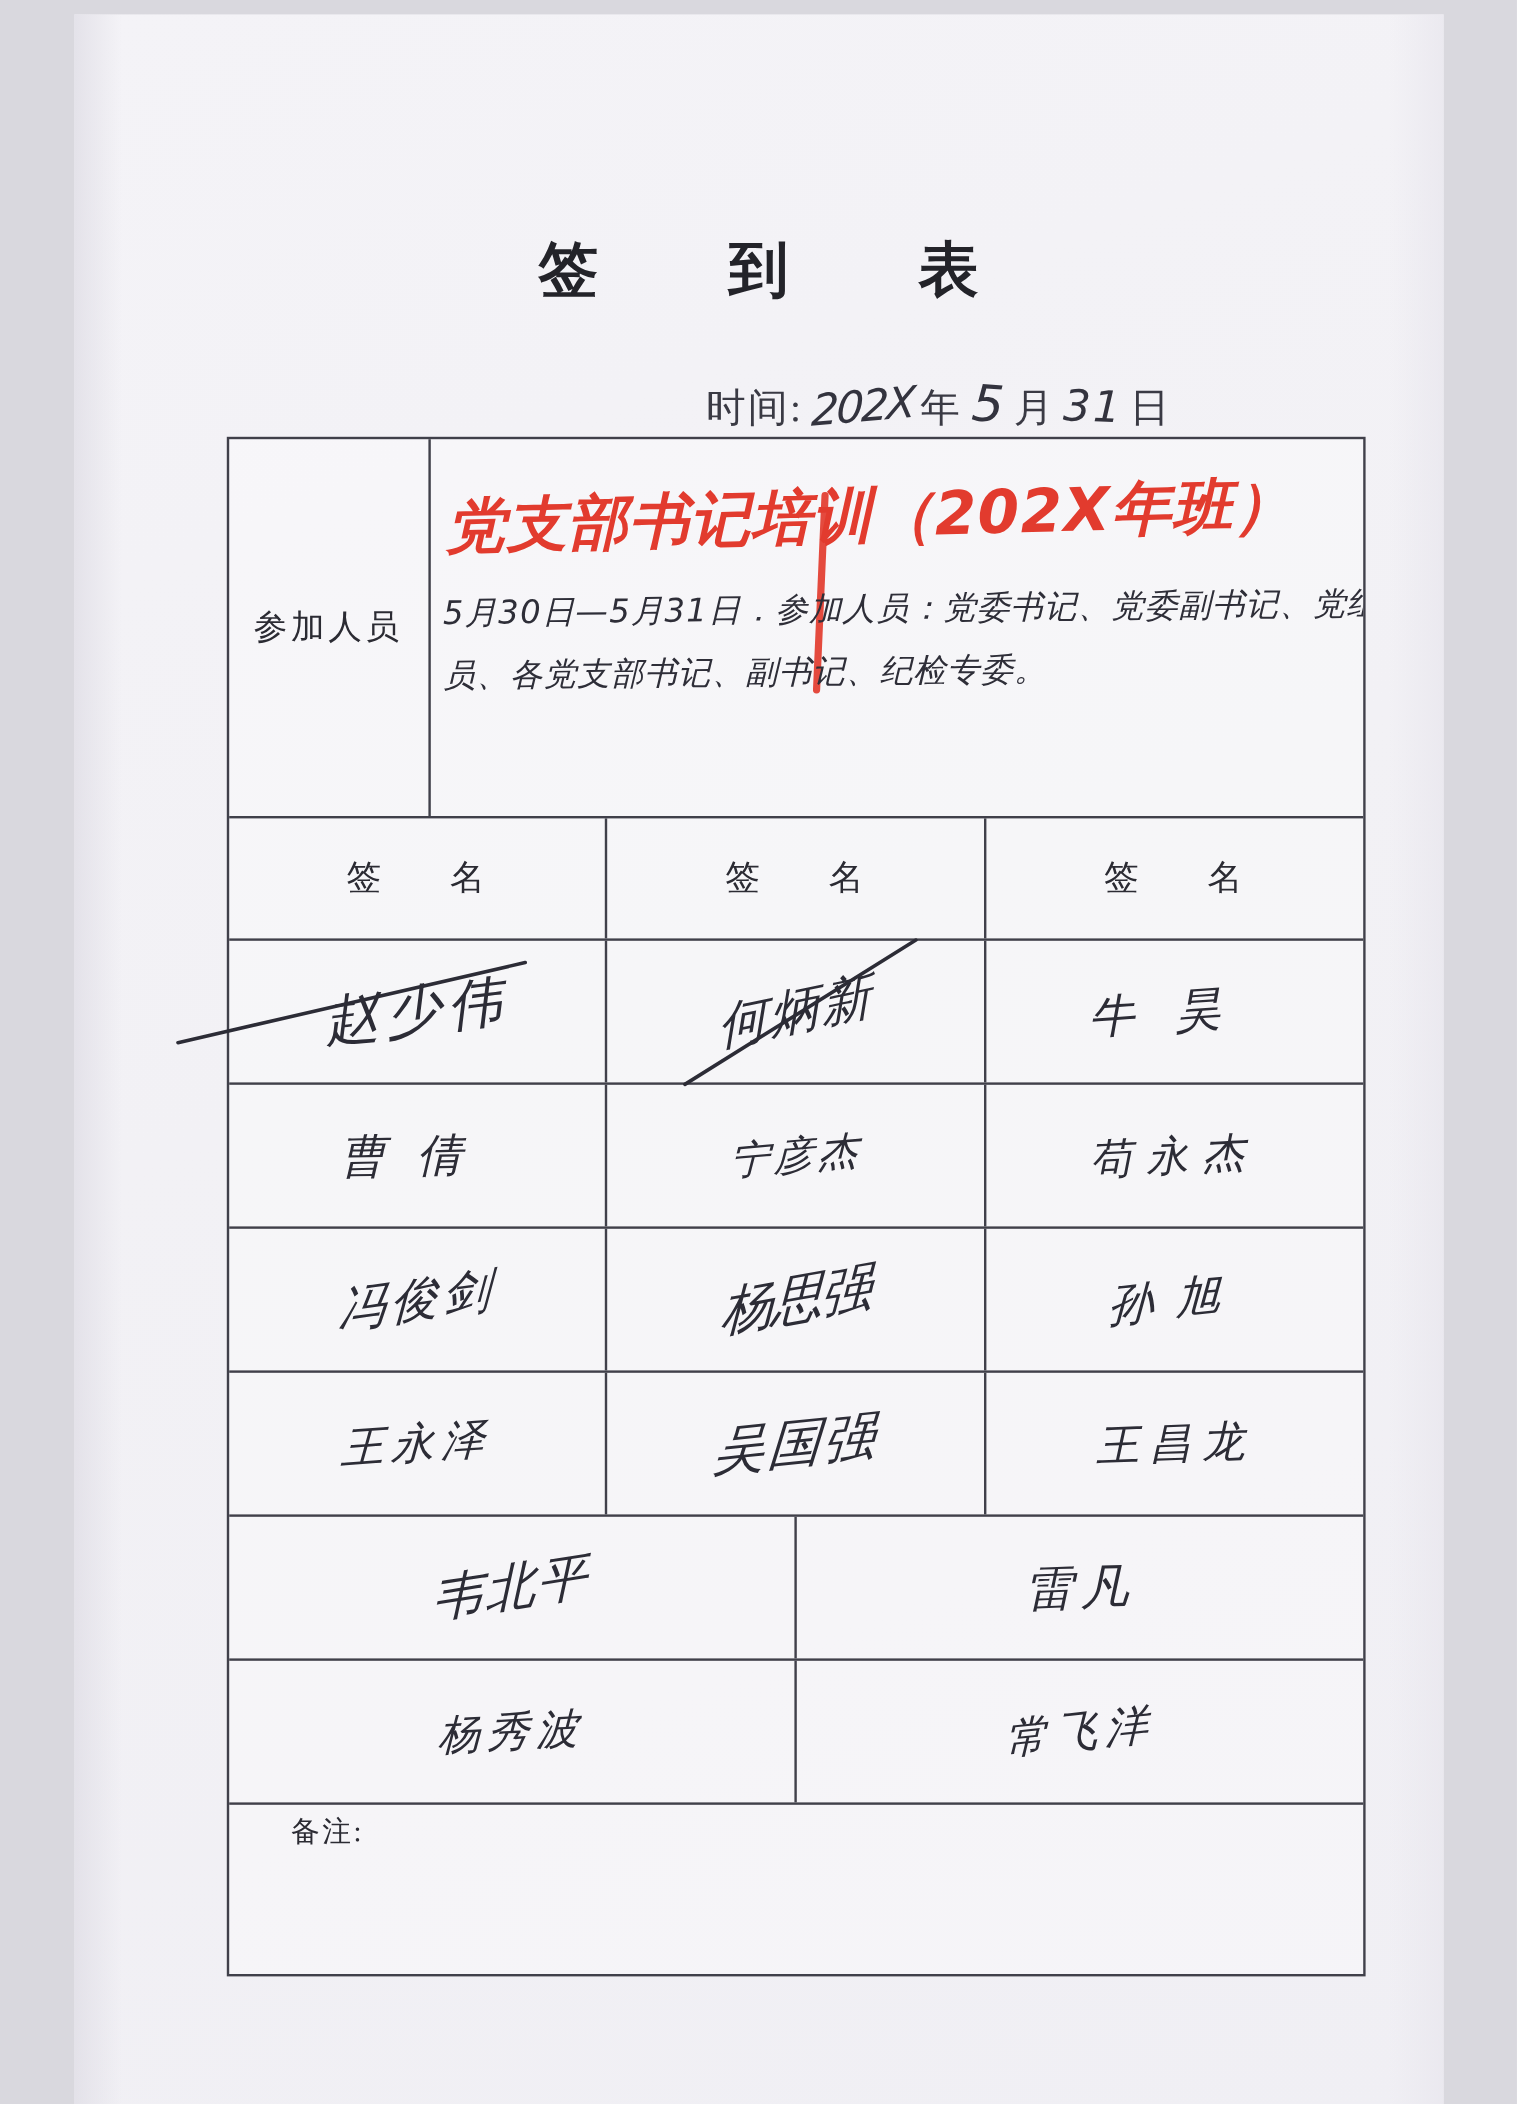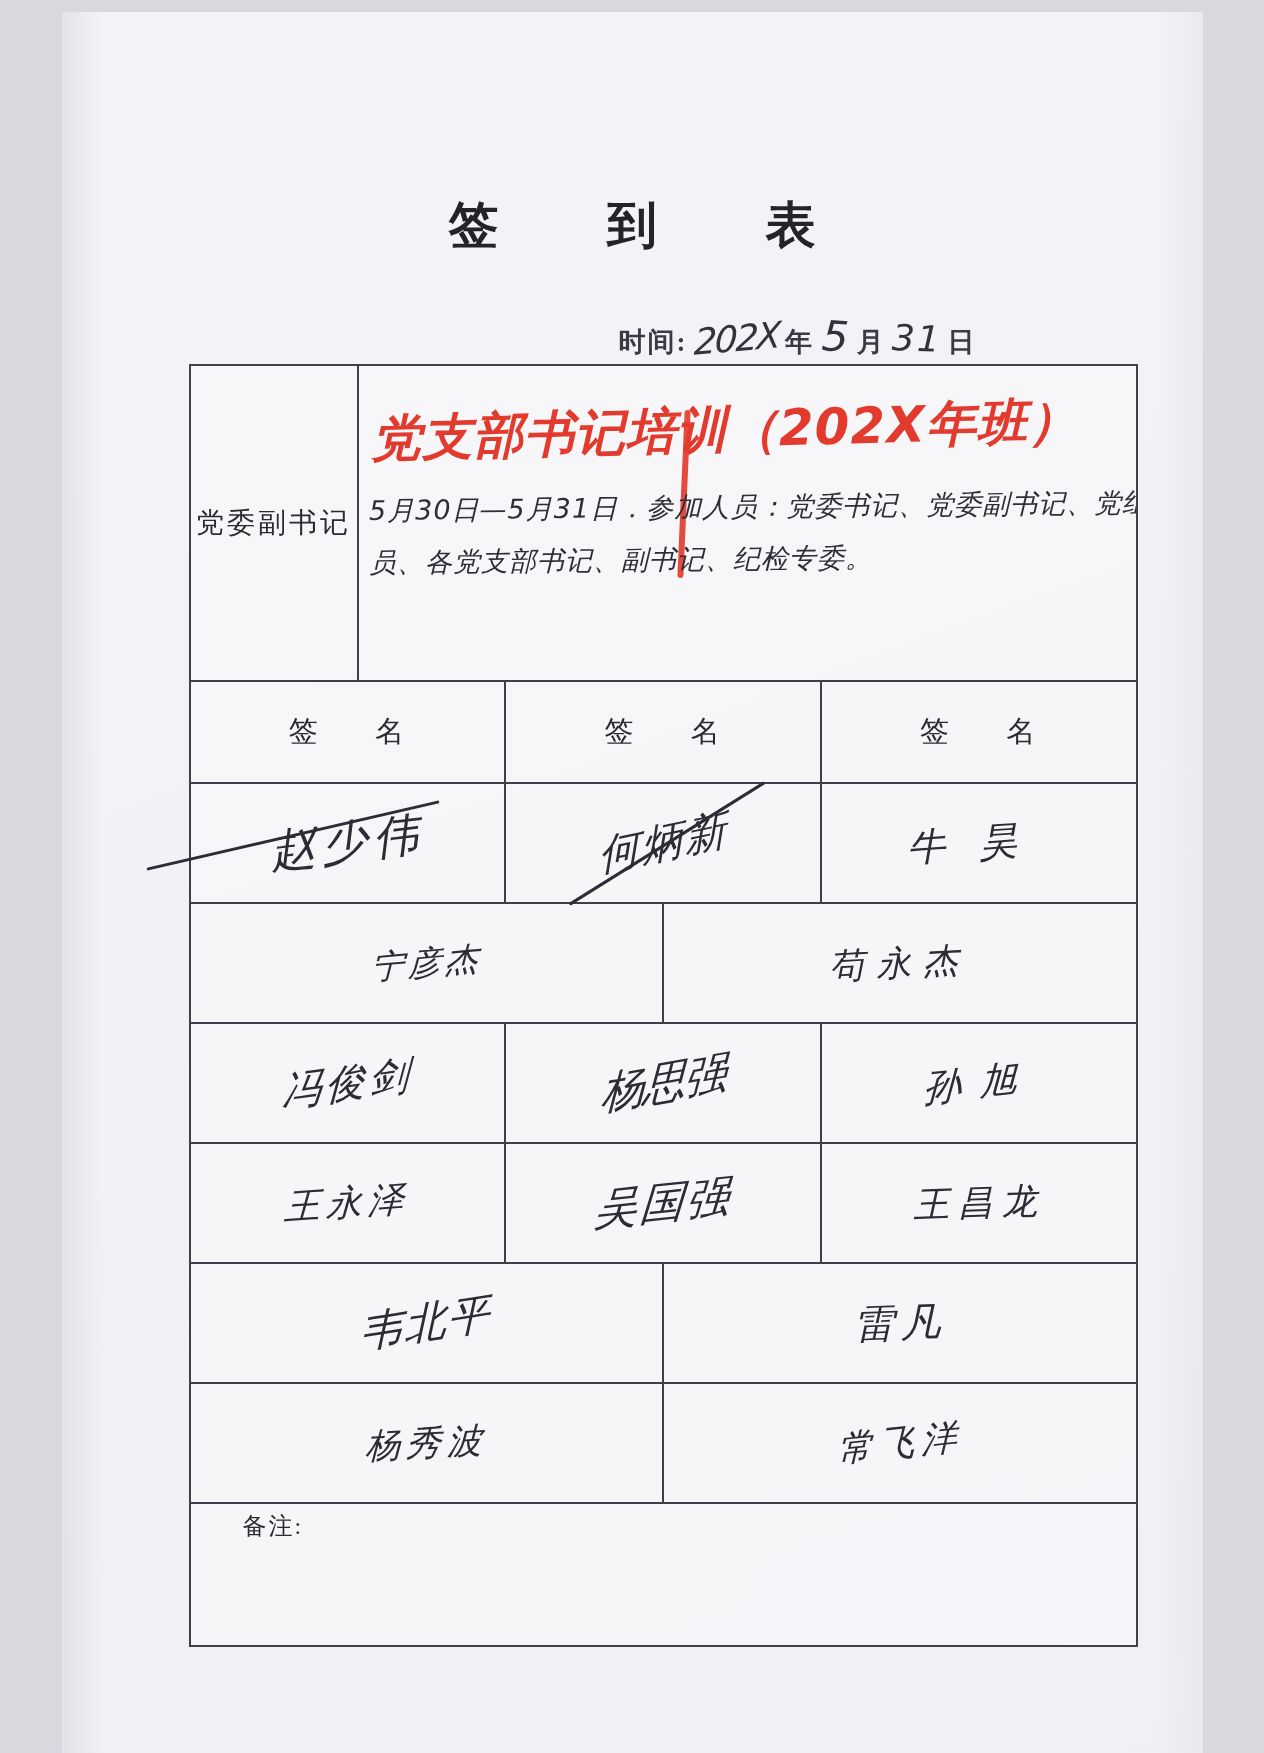--- a/index.html
+++ b/index.html
@@ -28,21 +28,21 @@
     font-size:50px;font-weight:700;
     letter-spacing:48px;text-indent:48px;
     color:#232329;
   }
   
   .date-line{
     position:absolute;top:300px;right:226px;
     display:flex;align-items:baseline;gap:6px;
     white-space:nowrap;
   }
-  .date-line .printed{font-size:27px;color:#3a3a44;letter-spacing:2px;font-weight:bold;}
+  .date-line .printed{font-size:33px;color:#3a3a44;letter-spacing:2px;}
   .hw{
     font-family:"DejaVu Sans", sans-serif;
     font-style:italic;color:#33333e;display:inline-block;
   }
   .hw-year{font-size:36px;transform:rotate(-5deg) skewX(-8deg);letter-spacing:-2px;}
   .hw-month{font-size:42px;transform:rotate(4deg);margin:0 2px;}
   .hw-day{font-size:36px;transform:rotate(2deg);letter-spacing:2px;}
   
   .table{
     position:absolute;left:127px;top:352px;
@@ -142,21 +142,21 @@
     <span class="hw hw-month">5</span>
     <span class="printed">月</span>
     <span class="hw hw-day">31</span>
     <span class="printed">日</span>
   </div>
 
   <div class="table">
 
     <div class="row row-content">
       <div class="cell label-cell">
-        <span>党委副书记</span>
+        <span>参加人员</span>
       </div>
       <div class="cell content-cell">
         <div class="red-stroke"></div>
         <div class="red-headline">党支部书记培训（202X年班）</div>
         <div class="note note-1">5月30日—5月31日．参加人员：党委书记、党委副书记、党组成</div>
         <div class="note note-2">员、各党支部书记、副书记、纪检专委。</div>
       </div>
     </div>
 
     <div class="row row-header">
@@ -180,20 +180,23 @@
         <div class="slash"></div>
         <span class="sig s12">何炳新</span>
       </div>
       <div class="cell sig-cell">
         <span class="sig s13">牛昊</span>
       </div>
     </div>
 
     <div class="row row-sig">
       <div class="cell sig-cell">
+        <span class="sig s21">曹倩</span>
+      </div>
+      <div class="cell sig-cell">
         <span class="sig s22">宁彦杰</span>
       </div>
       <div class="cell sig-cell">
         <span class="sig s23">苟永杰</span>
       </div>
     </div>
 
     <div class="row row-sig">
       <div class="cell sig-cell">
         <span class="sig s31">冯俊剑</span>

